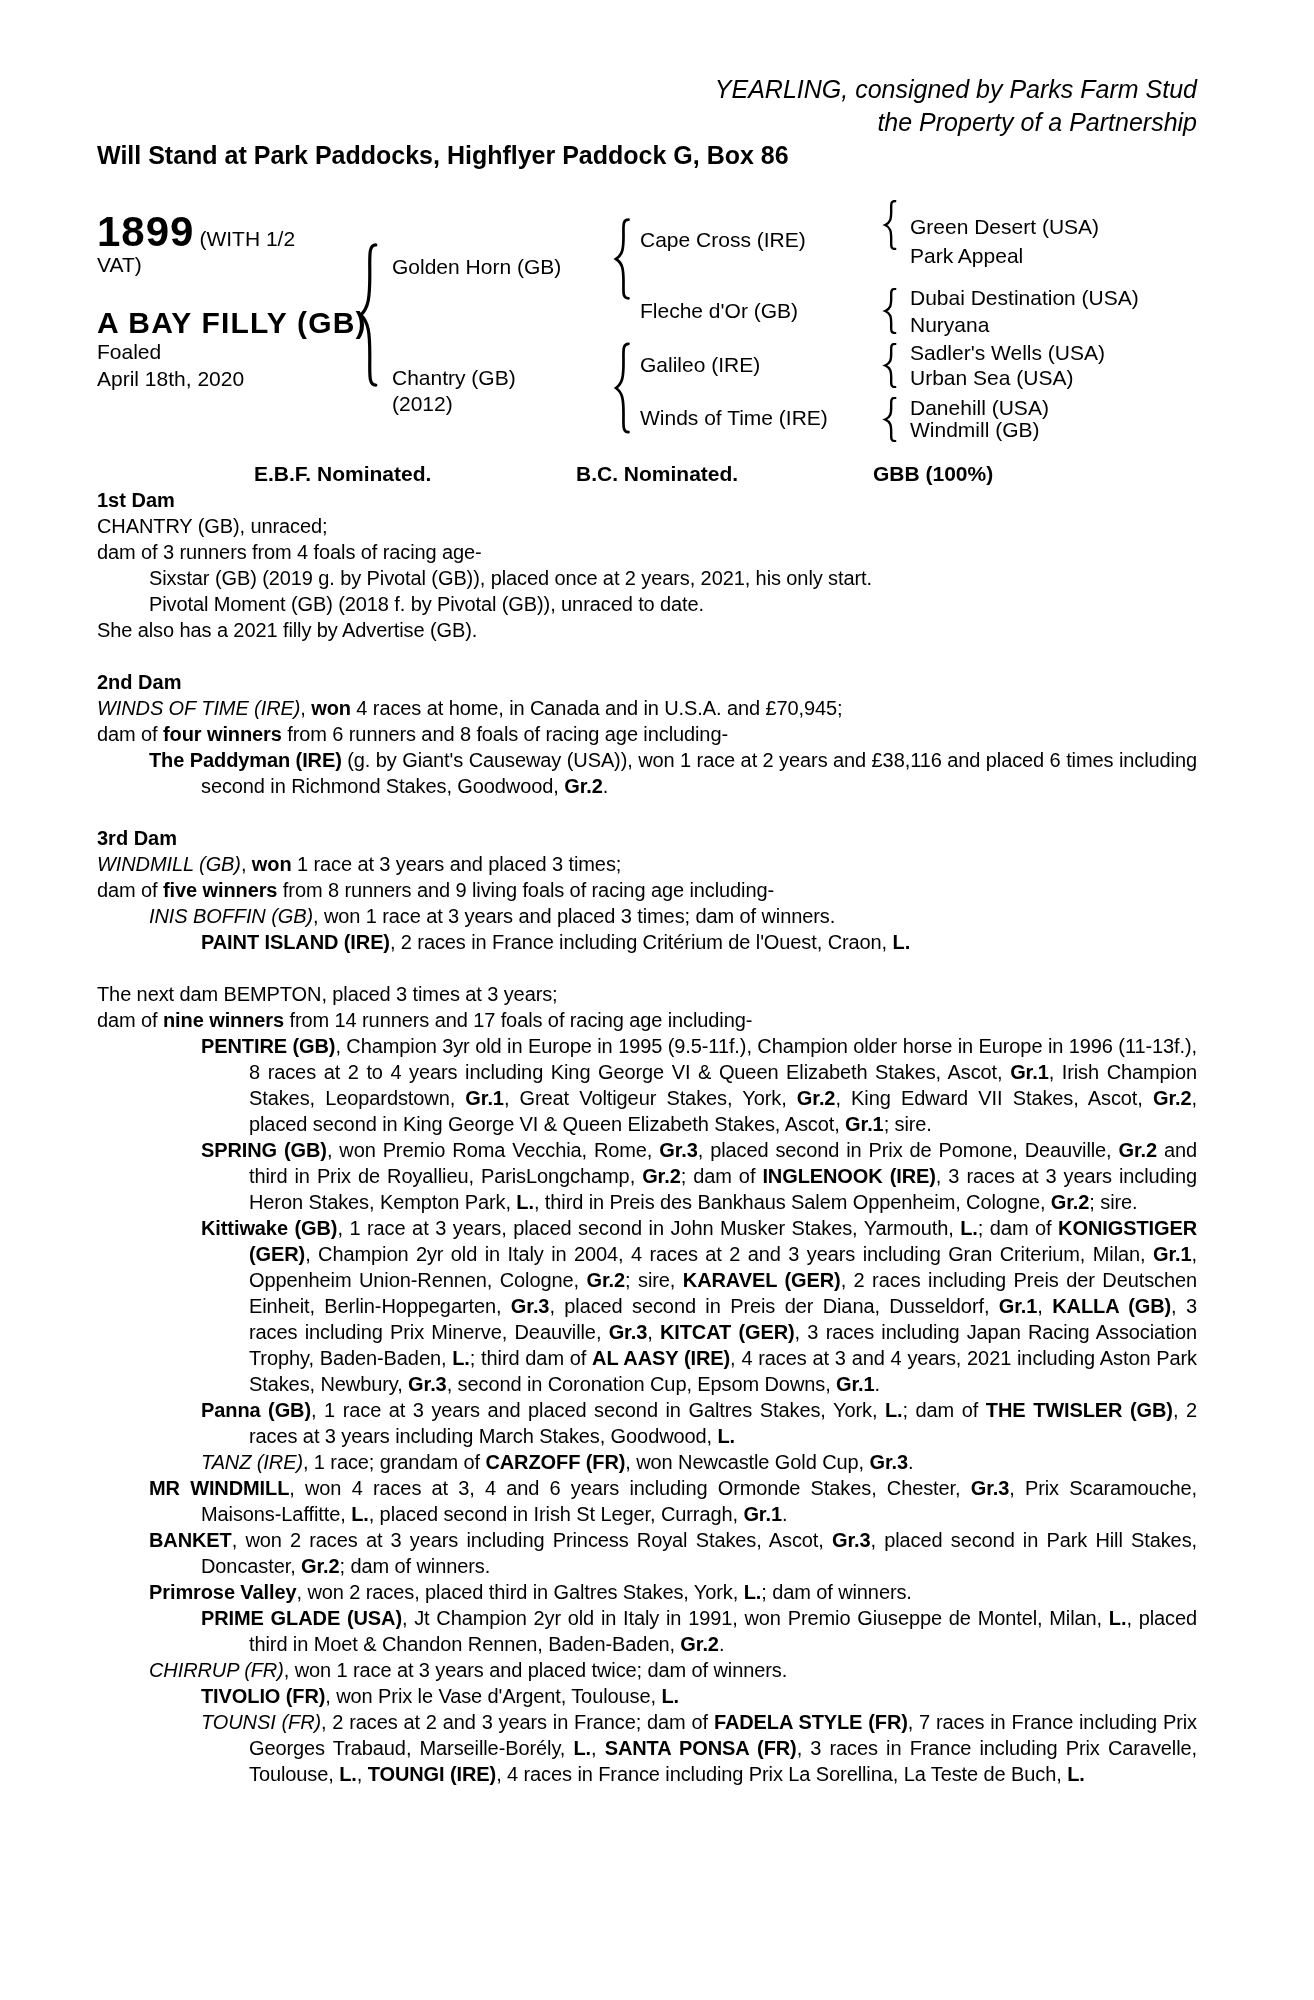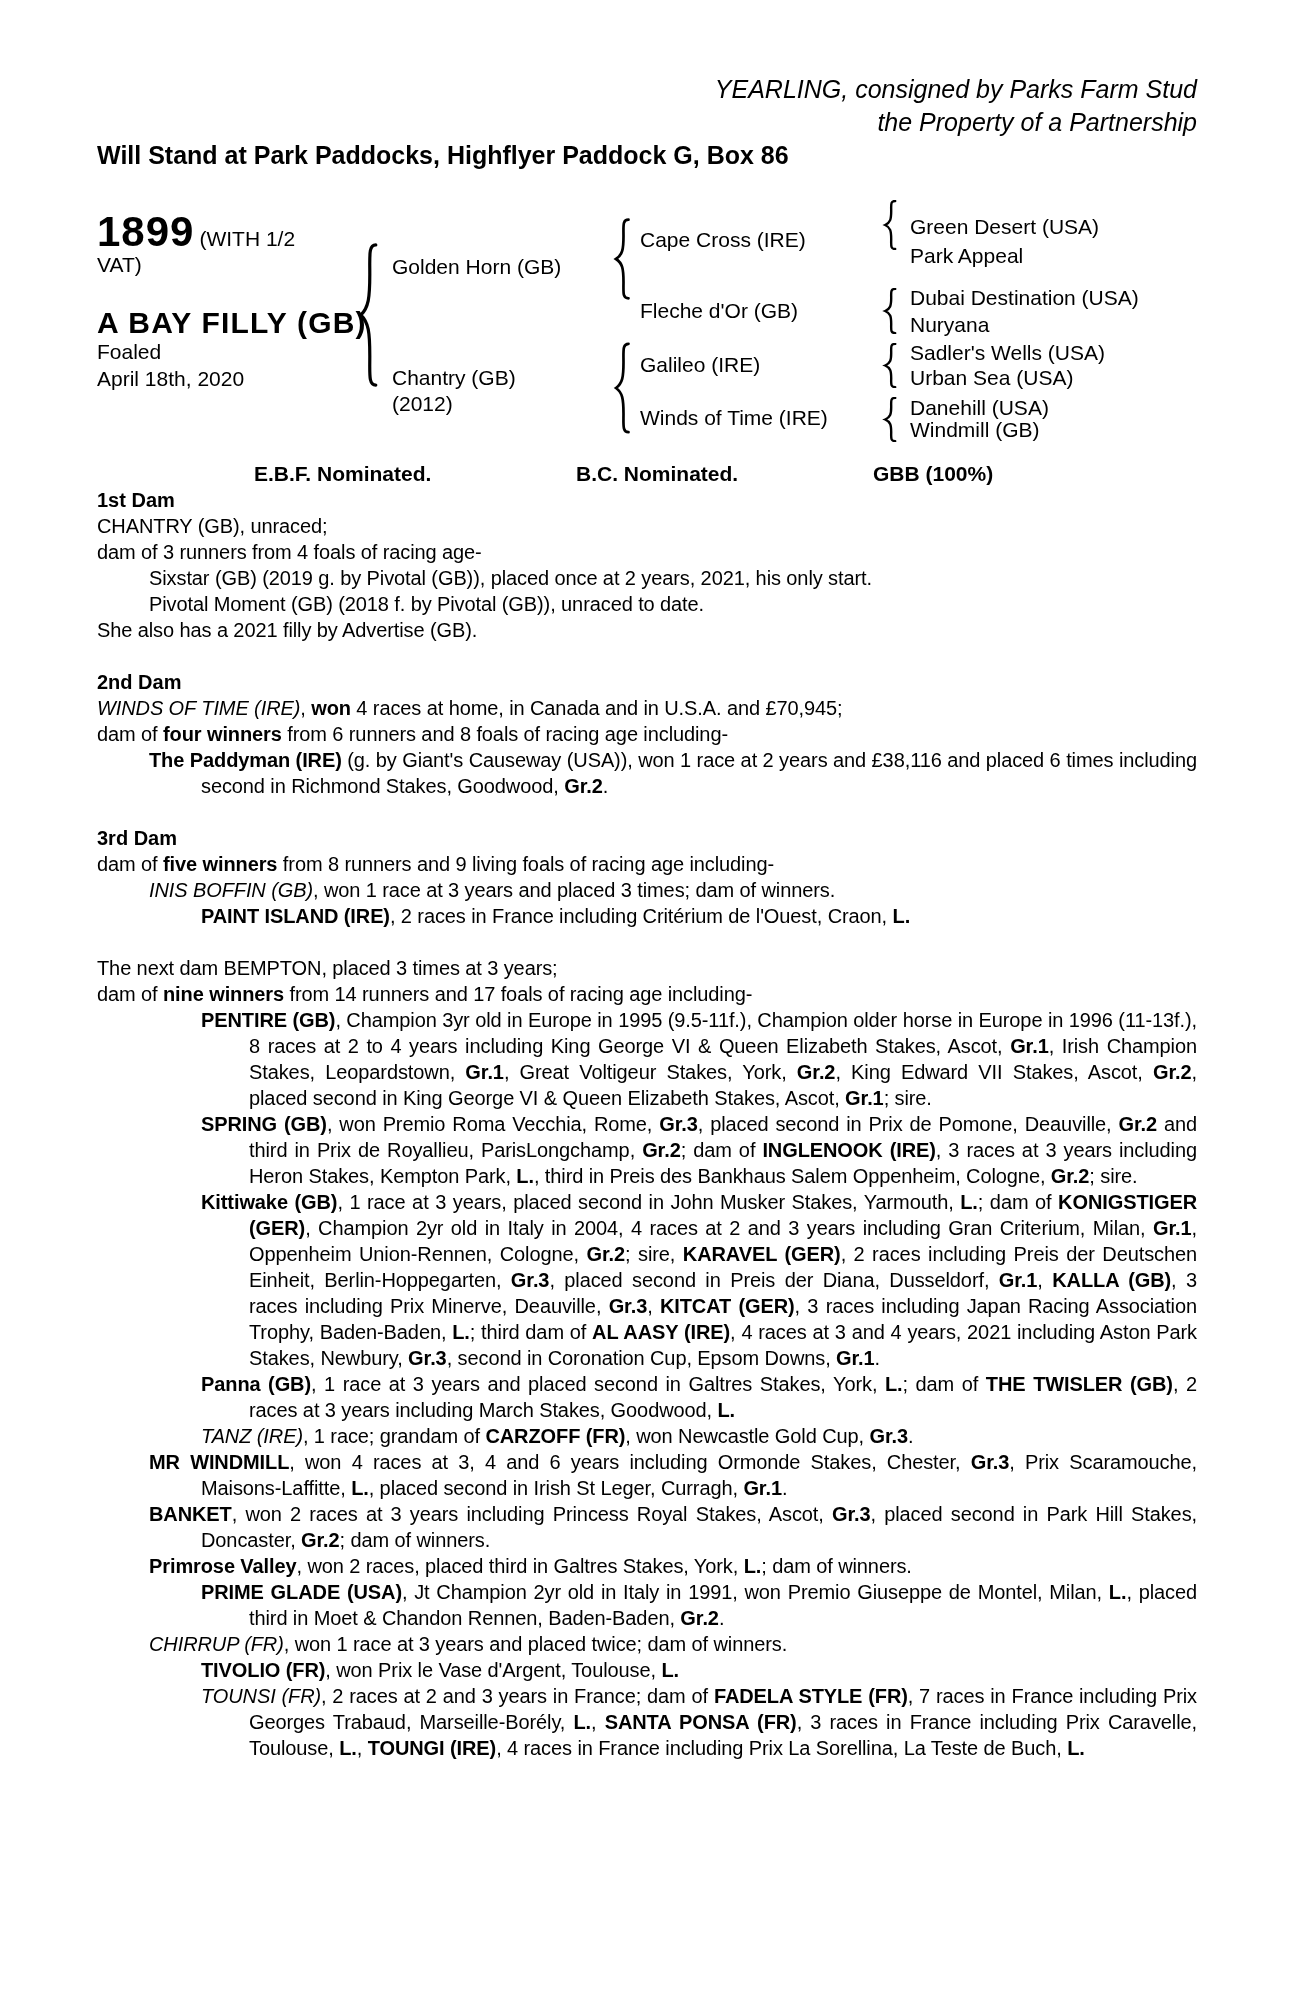--- a/index.html
+++ b/index.html
@@ -130,20 +130,21 @@
         <div class="para ind0"><span>She also has a 2021 filly by Advertise (GB).</span></div>
       </section>
       <section class="dam-section">
         <div class="dam-heading">2nd Dam</div>
         <div class="para ind0"><span class="i">WINDS OF TIME (IRE)</span><span>, </span><span class="b">won</span><span> 4 races at home, in Canada and in U.S.A. and £70,945;</span></div>
         <div class="para ind0"><span>dam of </span><span class="b">four winners</span><span> from 6 runners and 8 foals of racing age including-</span></div>
         <div class="para ind1"><span class="b">The Paddyman (IRE)</span><span> (g. by Giant's Causeway (USA)), won 1 race at 2 years and £38,116 and placed 6 times including second in Richmond Stakes, Goodwood, </span><span class="b">Gr.2</span><span>.</span></div>
       </section>
       <section class="dam-section">
         <div class="dam-heading">3rd Dam</div>
+        <div class="para ind0"><span class="i">WINDMILL (GB)</span><span>, </span><span class="b">won</span><span> 1 race at 3 years and placed 3 times;</span></div>
         <div class="para ind0"><span>dam of </span><span class="b">five winners</span><span> from 8 runners and 9 living foals of racing age including-</span></div>
         <div class="para ind1"><span class="i">INIS BOFFIN (GB)</span><span>, won 1 race at 3 years and placed 3 times; dam of winners.</span></div>
         <div class="para ind2"><span class="b">PAINT ISLAND (IRE)</span><span>, 2 races in France including Critérium de l'Ouest, Craon, </span><span class="b">L.</span></div>
       </section>
       <section class="dam-section">
         <div class="para ind0"><span>The next dam BEMPTON, placed 3 times at 3 years;</span></div>
         <div class="para ind0"><span>dam of </span><span class="b">nine winners</span><span> from 14 runners and 17 foals of racing age including-</span></div>
         <div class="para ind2"><span class="b">PENTIRE (GB)</span><span>, Champion 3yr old in Europe in 1995 (9.5-11f.), Champion older horse in Europe in 1996 (11-13f.), 8 races at 2 to 4 years including King George VI &amp; Queen Elizabeth Stakes, Ascot, </span><span class="b">Gr.1</span><span>, Irish Champion Stakes, Leopardstown, </span><span class="b">Gr.1</span><span>, Great Voltigeur Stakes, York, </span><span class="b">Gr.2</span><span>, King Edward VII Stakes, Ascot, </span><span class="b">Gr.2</span><span>, placed second in King George VI &amp; Queen Elizabeth Stakes, Ascot, </span><span class="b">Gr.1</span><span>; sire.</span></div>
         <div class="para ind2"><span class="b">SPRING (GB)</span><span>, won Premio Roma Vecchia, Rome, </span><span class="b">Gr.3</span><span>, placed second in Prix de Pomone, Deauville, </span><span class="b">Gr.2</span><span> and third in Prix de Royallieu, ParisLongchamp, </span><span class="b">Gr.2</span><span>; dam of </span><span class="b">INGLENOOK (IRE)</span><span>, 3 races at 3 years including Heron Stakes, Kempton Park, </span><span class="b">L.</span><span>, third in Preis des Bankhaus Salem Oppenheim, Cologne, </span><span class="b">Gr.2</span><span>; sire.</span></div>
         <div class="para ind2"><span class="b">Kittiwake (GB)</span><span>, 1 race at 3 years, placed second in John Musker Stakes, Yarmouth, </span><span class="b">L.</span><span>; dam of </span><span class="b">KONIGSTIGER (GER)</span><span>, Champion 2yr old in Italy in 2004, 4 races at 2 and 3 years including Gran Criterium, Milan, </span><span class="b">Gr.1</span><span>, Oppenheim Union-Rennen, Cologne, </span><span class="b">Gr.2</span><span>; sire, </span><span class="b">KARAVEL (GER)</span><span>, 2 races including Preis der Deutschen Einheit, Berlin-Hoppegarten, </span><span class="b">Gr.3</span><span>, placed second in Preis der Diana, Dusseldorf, </span><span class="b">Gr.1</span><span>, </span><span class="b">KALLA (GB)</span><span>, 3 races including Prix Minerve, Deauville, </span><span class="b">Gr.3</span><span>, </span><span class="b">KITCAT (GER)</span><span>, 3 races including Japan Racing Association Trophy, Baden-Baden, </span><span class="b">L.</span><span>; third dam of </span><span class="b">AL AASY (IRE)</span><span>, 4 races at 3 and 4 years, 2021 including Aston Park Stakes, Newbury, </span><span class="b">Gr.3</span><span>, second in Coronation Cup, Epsom Downs, </span><span class="b">Gr.1</span><span>.</span></div>

